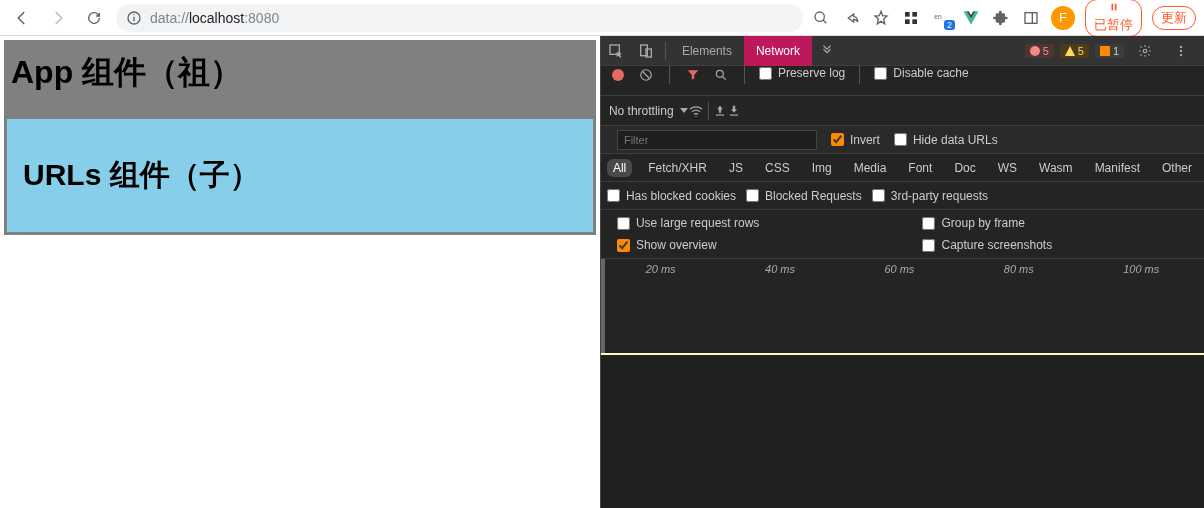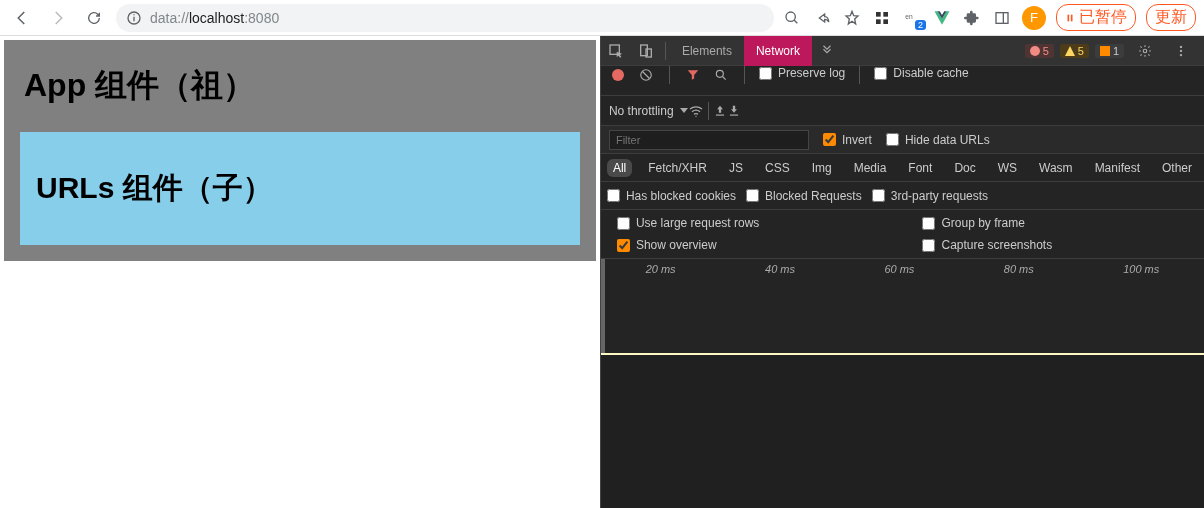--- a/index.html
+++ b/index.html
@@ -8,29 +8,29 @@
 
 .chrome-bar { height: 36px; display: flex; align-items: center; padding: 0 8px; gap: 8px; border-bottom: 1px solid #ddd; }
 .nav-btn { width: 28px; height: 28px; display: flex; align-items: center; justify-content: center; color: #5f6368; cursor: pointer; border-radius: 14px; }
 .nav-btn.disabled { color: #bbb; }
 .url-bar { flex: 1; height: 28px; background: #f1f3f4; border-radius: 14px; display: flex; align-items: center; padding: 0 10px; gap: 8px; color: #5f6368; font-size: 14px; }
 .url-text { color: #202124; }
 .url-text .dim { color: #80868b; }
 .chrome-icons { display: flex; align-items: center; gap: 10px; color: #5f6368; }
 .chrome-icons .ic { width: 20px; height: 20px; display: flex; align-items: center; justify-content: center; font-size: 16px; }
 .profile { width: 24px; height: 24px; border-radius: 50%; background: #ff9800; color: #fff; display: flex; align-items: center; justify-content: center; font-size: 13px; font-weight: 500; }
-.pause-chip { border: 1px solid #ff5722; color: #ff5722; border-radius: 12px; padding: 2px 8px; font-size: 16px; display: flex; align-items: center; gap: 4px; }
+.pause-chip { border: 1px solid #ff5722; color: #ff5722; border-radius: 12px; padding: 2px 8px; font-size: 13px; display: flex; align-items: center; gap: 4px; flex-direction: column; }
 .vue-icon { color: #42b883; }
 .badge-sub { position: relative; }
 .badge-sub::after { content: attr(data-num); position: absolute; bottom: -2px; right: -4px; background: #1a73e8; color: #fff; font-size: 9px; padding: 0 3px; border-radius: 3px; }
 
 
 .main { display: flex; height: calc(100% - 36px); }
 .page { width: 674px; padding: 4px; }
-.app-box { background: #808080; padding: 16px; }
+.app-box { background: #808080; padding: 3px; }
 .app-title { font-size: 32px; font-weight: 700; color: #000; margin: 8px 0 24px 4px; }
 .child-box { background: #87ceeb; padding: 36px 16px; }
 .child-title { font-size: 30px; font-weight: 700; color: #000; }
 
 
 .devtools { flex: 1; background: #242424; color: #ccc; font-size: 12px; display: flex; flex-direction: column; border-left: 1px solid #444; }
 .dt-tabs { height: 30px; background: #333; display: flex; align-items: center; border-bottom: 1px solid #3d3d3d; }
 .dt-tab-ic { width: 30px; height: 30px; display: flex; align-items: center; justify-content: center; color: #aaa; cursor: pointer; }
 .dt-sep { width: 1px; height: 18px; background: #555; margin: 0 4px; }
 .dt-tab { padding: 0 12px; height: 30px; display: flex; align-items: center; color: #aaa; cursor: pointer; }
@@ -44,21 +44,21 @@
 .dt-toolbar { height: 30px; display: flex; align-items: flex-start; padding: 0 8px; gap: 10px; border-bottom: 1px solid #3d3d3d; }
 .dt-toolbar .tbic { width: 18px; height: 18px; display: flex; align-items: center; justify-content: center; cursor: pointer; }
 .record { width: 12px; height: 12px; border-radius: 50%; background: #e46962; }
 .dt-check { display: flex; align-items: center; gap: 6px; cursor: pointer; color: #ccc; }
 .dt-check input { width: 13px; height: 13px; accent-color: #ff8a00; }
 
 .dt-toolbar2 { height: 30px; display: flex; align-items: center; padding: 0 8px; border-bottom: 1px solid #3d3d3d; }
 .throttling { display: flex; align-items: center; gap: 6px; color: #ccc; }
 .triangle-down { width: 0; height: 0; border-left: 4px solid transparent; border-right: 4px solid transparent; border-top: 5px solid #aaa; }
 
-.dt-filter-row { height: 28px; display: flex; align-items: center; padding: 0 8px; gap: 14px; background: #2a2a2a; border-bottom: 1px solid #3d3d3d; }
+.dt-filter-row { height: 28px; display: flex; align-items: center; padding: 0 16px; gap: 14px; background: #2a2a2a; border-bottom: 1px solid #3d3d3d; }
 .filter-input { flex: 0 0 200px; height: 20px; background: #1e1e1e; border: 1px solid #444; color: #aaa; padding: 0 6px; font-size: 11px; }
 
 .dt-types { height: 28px; display: flex; align-items: center; padding: 0 6px; gap: 10px; border-bottom: 1px solid #3d3d3d; font-size: 12px; overflow: hidden; white-space: nowrap; }
 .type-chip { padding: 2px 6px; cursor: pointer; color: #ccc; }
 .type-chip.active { background: #4a4a4a; border-radius: 6px; color: #fff; }
 
 .dt-checks-row { display: flex; flex-wrap: wrap; padding: 6px 16px; gap: 14px 40px; border-bottom: 1px solid #3d3d3d; }
 .dt-checks-row .col { display: flex; flex-direction: column; gap: 8px; flex: 1; }
 
 .dt-timeline { height: 96px; border-bottom: 2px solid #fef9c3; position: relative; background: #242424; font-style: italic; }

